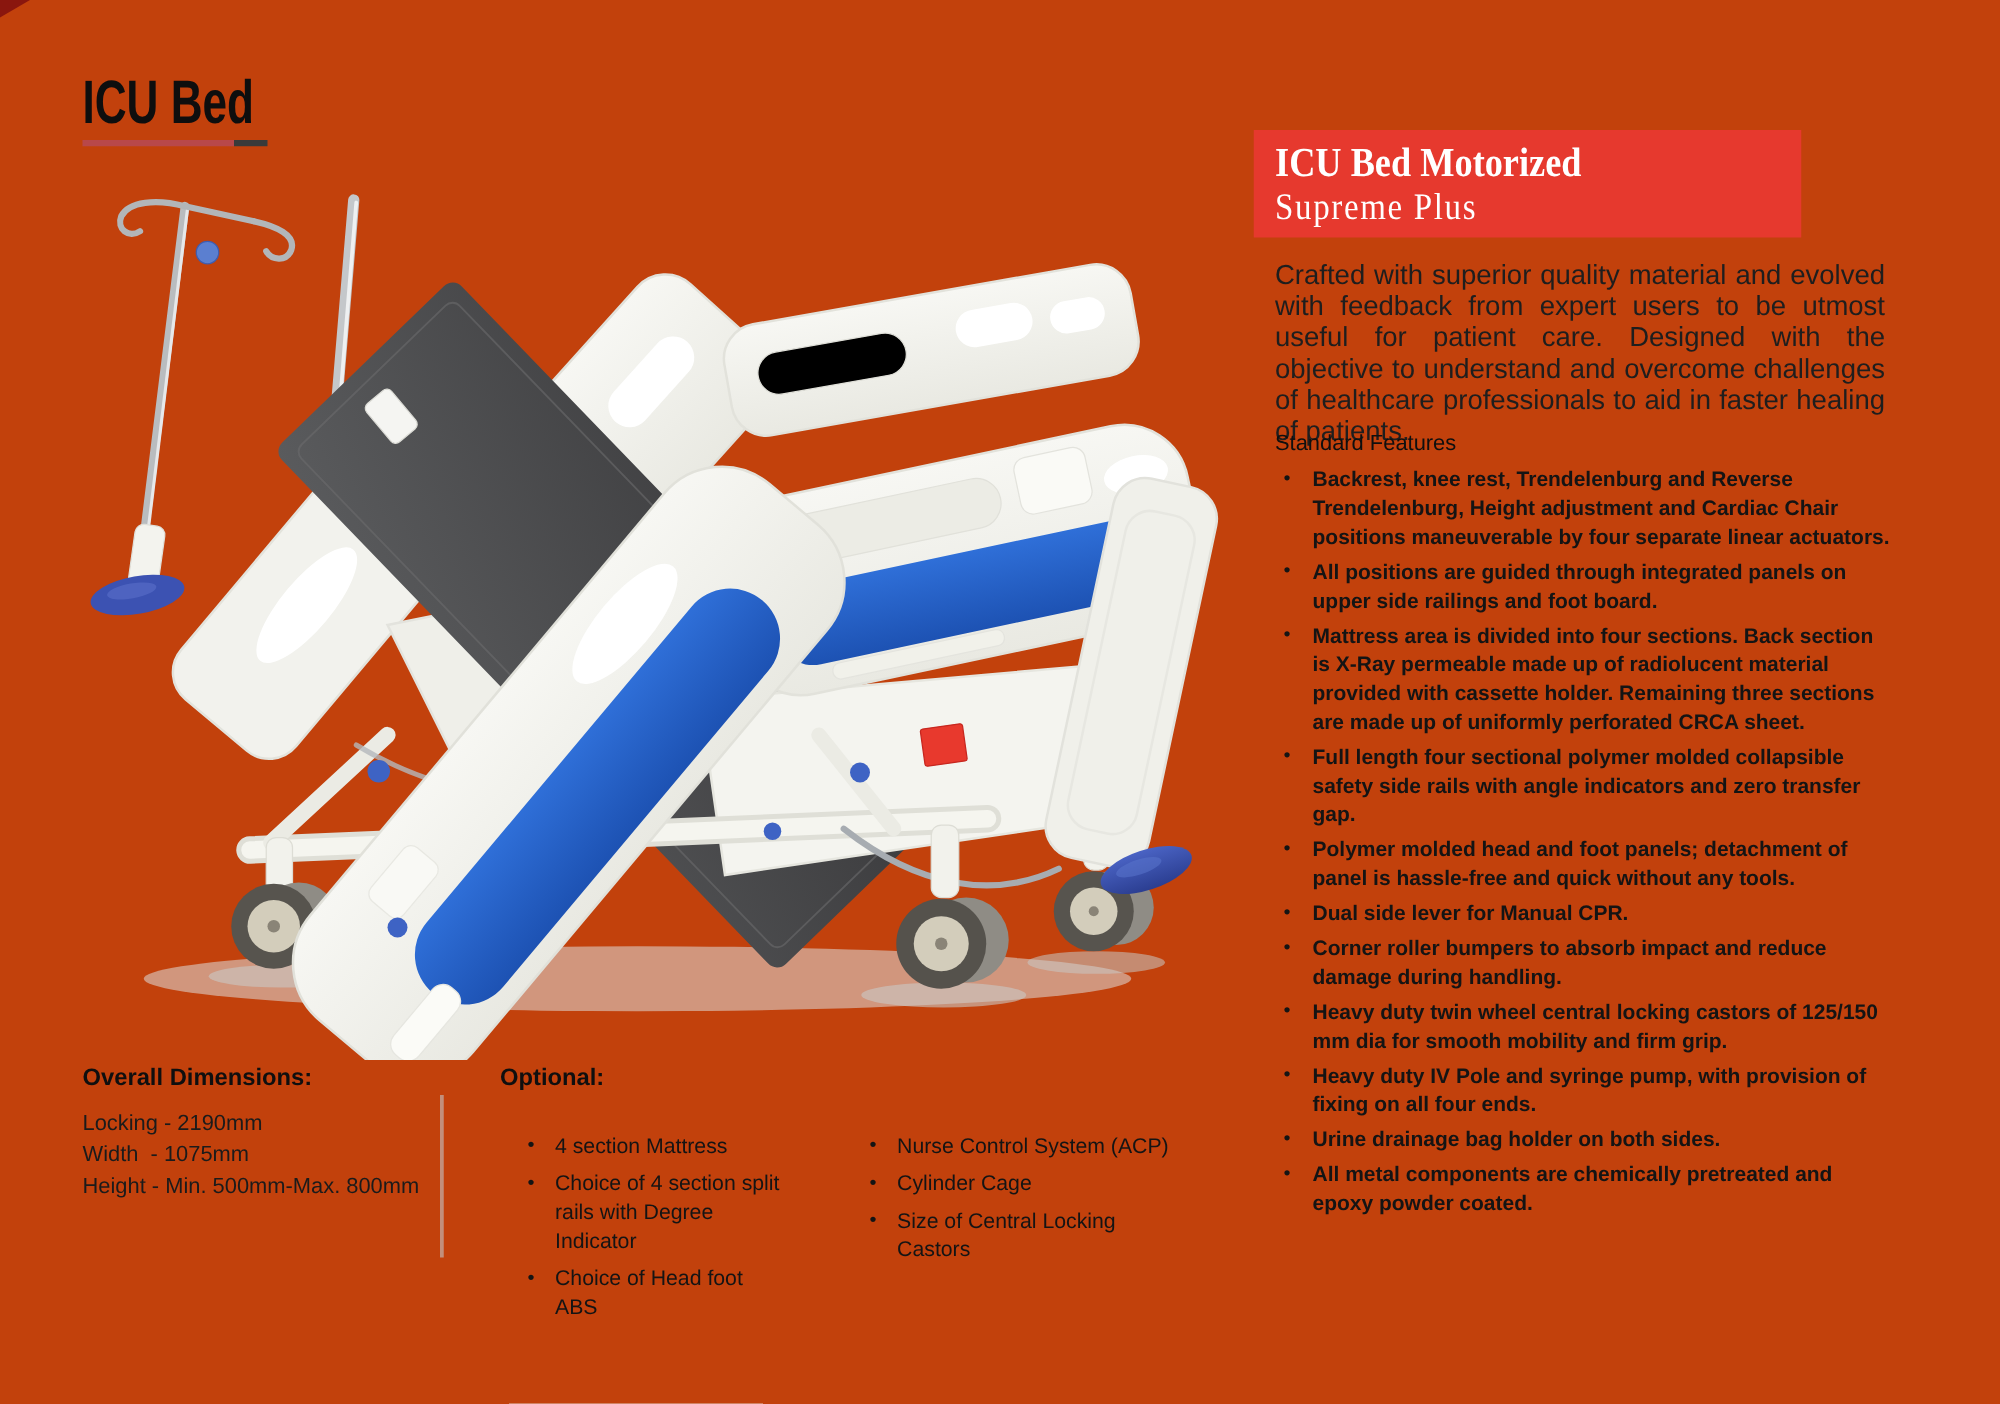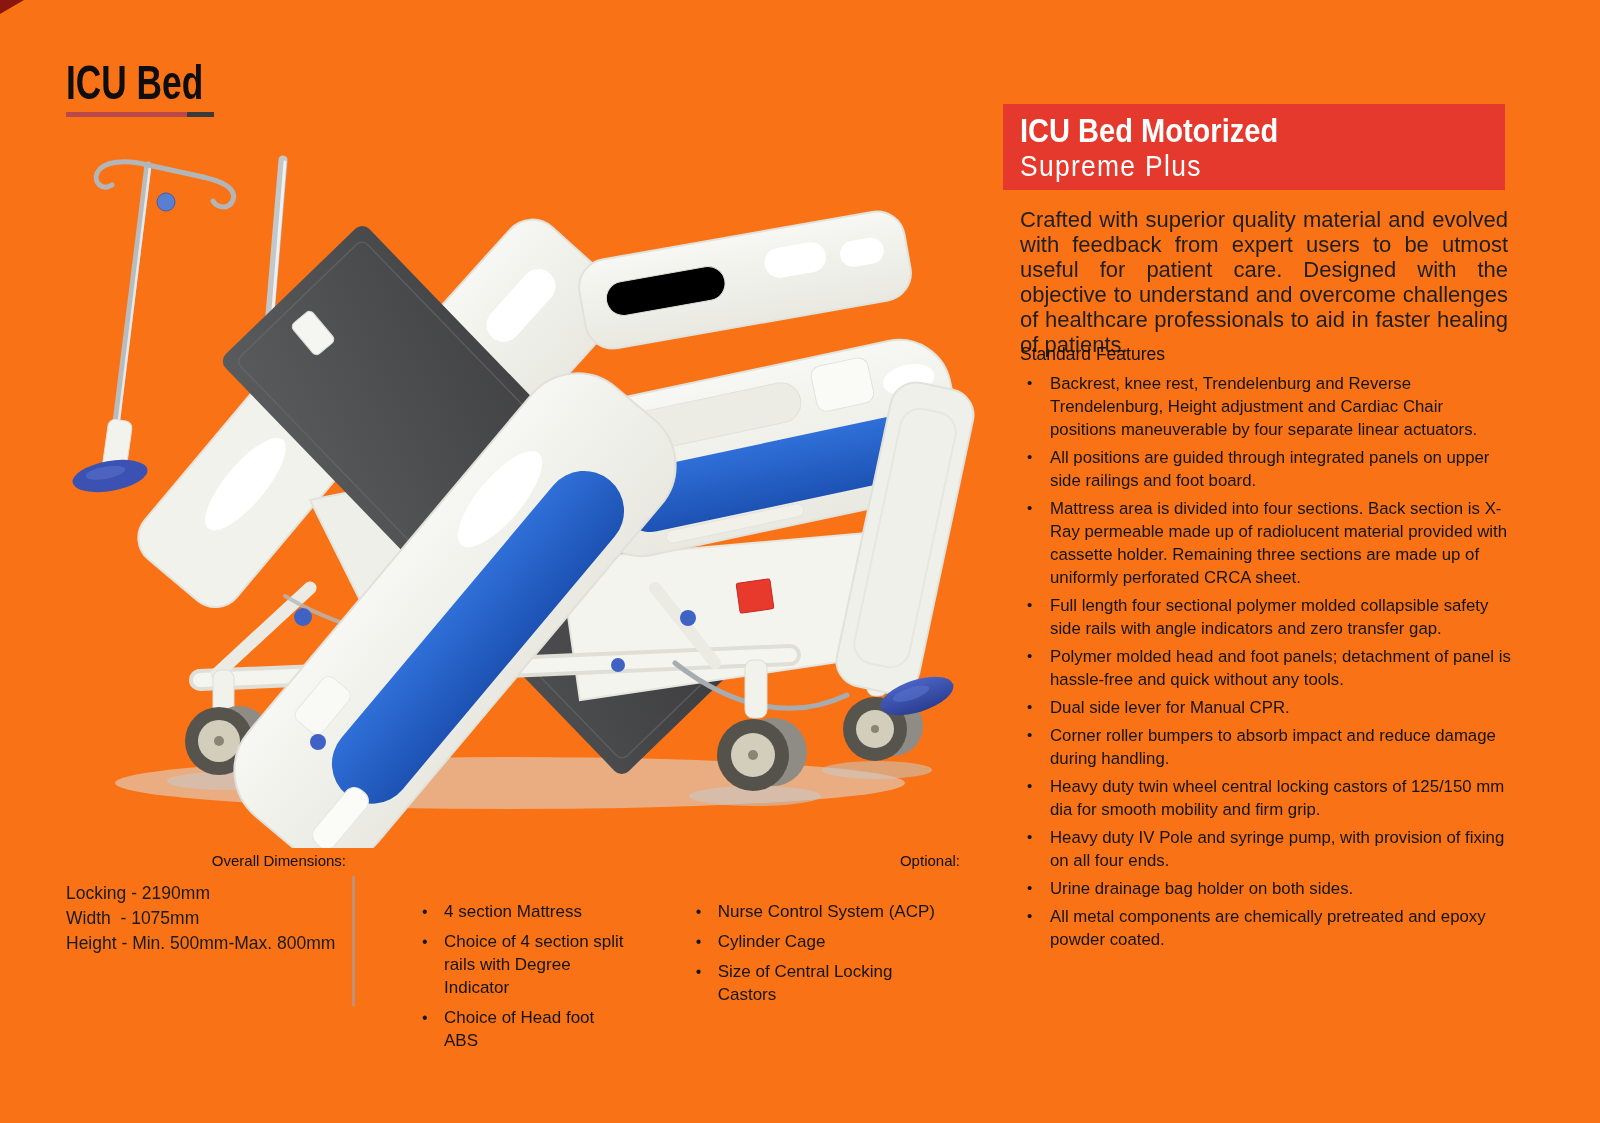--- a/index.html
+++ b/index.html
@@ -1,50 +1,50 @@
 <!DOCTYPE html>
 <html><head>
 <meta charset="utf-8">
 <style>
   html,body{margin:0;padding:0;background:#e9e9e9;}
   .page{
-    position:relative;width:1600px;height:1123px;background:#f97316;overflow:hidden;
+    position:relative;width:1600px;height:1123px;background:#c2410c;overflow:hidden;
     font-family:"Liberation Sans",sans-serif;color:#1c1c1c;margin:0 auto;
   }
   
   .corner-accent{position:absolute;left:0;top:0;width:0;height:0;
     border-top:14px solid #8a160e;border-right:24px solid transparent;}
   
   .page-title{position:absolute;left:66px;top:54px;font-size:49px;font-weight:800;color:#0e0e0e;
     letter-spacing:0px;transform:scaleX(.72);transform-origin:left top;white-space:nowrap;}
   .title-underline{position:absolute;left:66px;top:112px;width:148px;height:5px;
     background:linear-gradient(to right,#b8484a 0,#b8484a 121px,#3a3a3a 121px,#3a3a3a 100%);}
   
   .dims{position:absolute;left:66px;top:852px;width:280px;}
-  .block-heading{font-size:15px;font-weight:400;color:#0f0f0f;margin:0 0 12px 0;text-align:right;}
+  .block-heading{font-size:19px;font-weight:700;color:#0f0f0f;margin:0 0 12px 0;}
   .dim-line{font-size:17.5px;line-height:25px;white-space:pre-wrap;color:#1b1b1b;}
   .v-divider{position:absolute;left:352px;top:876px;width:3px;height:130px;background:#c28f7b;}
   .optional{position:absolute;left:400px;top:852px;width:560px;}
   .opt-cols{display:flex;gap:32px;margin-top:18px;}
   .opt-col1{width:232px;}
   .opt-col2{width:280px;}
   ul.blist{list-style:none;margin:13px;padding:0;}
   ul.blist li{position:relative;padding-left:31px;margin-bottom:7px;font-size:17px;line-height:23px;color:#141414;}
   ul.blist li::before{content:"\2022";position:absolute;left:9px;top:0;font-size:16px;color:#141414;}
   
-  .banner{position:absolute;left:1003px;top:104px;width:502px;height:86px;background:#e6392e;
-    box-sizing:border-box;padding:9px 0 0 17px;color:#ffffff;}
+  .banner{position:absolute;left:1003px;top:104px;width:438px;height:86px;background:#e6392e;
+    box-sizing:border-box;padding:9px 0 0 17px;color:#ffffff;font-family:Liberation Serif, serif;}
   .banner-l1{font-size:33px;font-weight:800;line-height:36px;transform:scaleX(.88);transform-origin:left top;white-space:nowrap;}
   .banner-l2{font-size:30px;font-weight:400;line-height:33px;letter-spacing:1.5px;transform:scaleX(.88);transform-origin:left top;white-space:nowrap;}
   .intro{position:absolute;left:1020px;top:207px;width:488px;font-size:22px;line-height:25px;
     text-align:justify;color:#1e1e1e;}
   .features-heading{position:absolute;left:1020px;top:344px;font-size:17.5px;font-weight:400;color:#0f0f0f;}
   .features{position:absolute;left:1020px;top:372px;width:492px;}
   ul.flist{list-style:none;margin:0;padding:0;}
-  ul.flist li{position:relative;padding-left:30px;margin-bottom:5px;font-size:16.8px;line-height:23px;color:#141414;}
+  ul.flist li{position:relative;padding-left:30px;margin-bottom:5px;font-size:16.8px;line-height:23px;color:#141414;font-weight:bold;}
   ul.flist li::before{content:"\2022";position:absolute;left:7px;top:-1px;font-size:15px;color:#141414;}
   
   .bed-wrap{position:absolute;left:55px;top:118px;width:930px;height:730px;}
 </style>
 </head>
 <body>
 
 <div class="page">
 
   <div class="corner-accent"></div>

